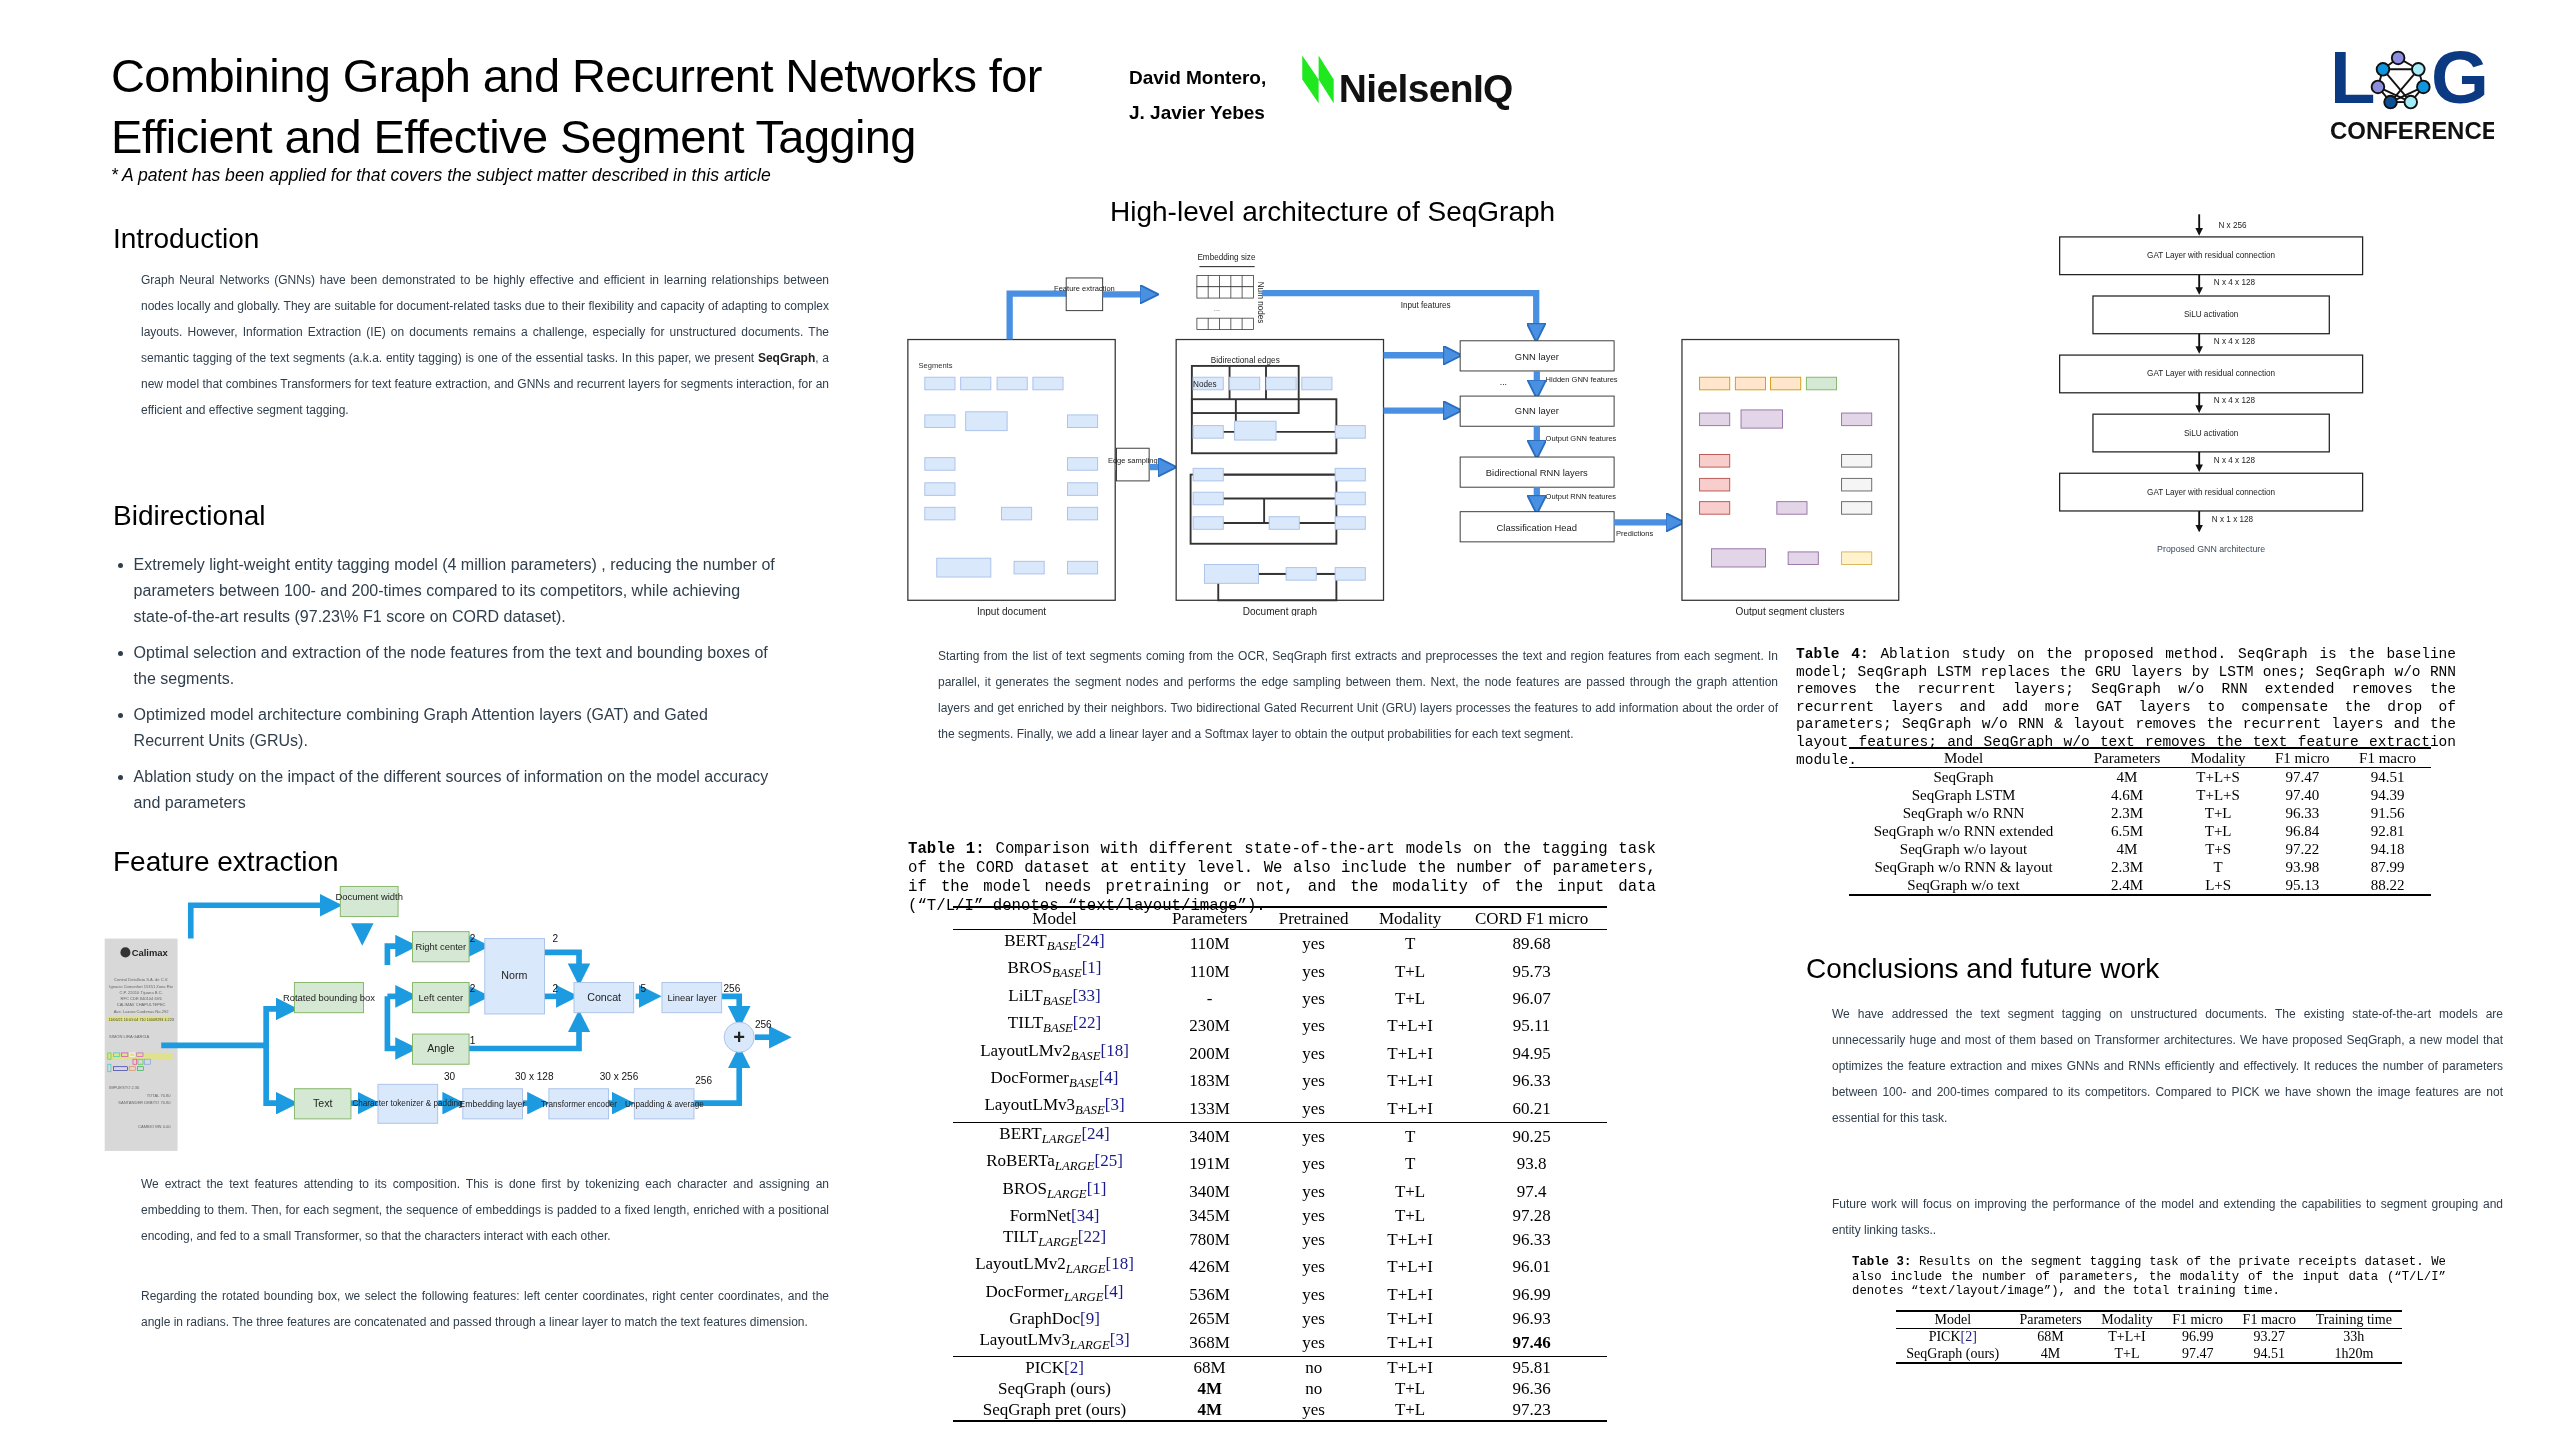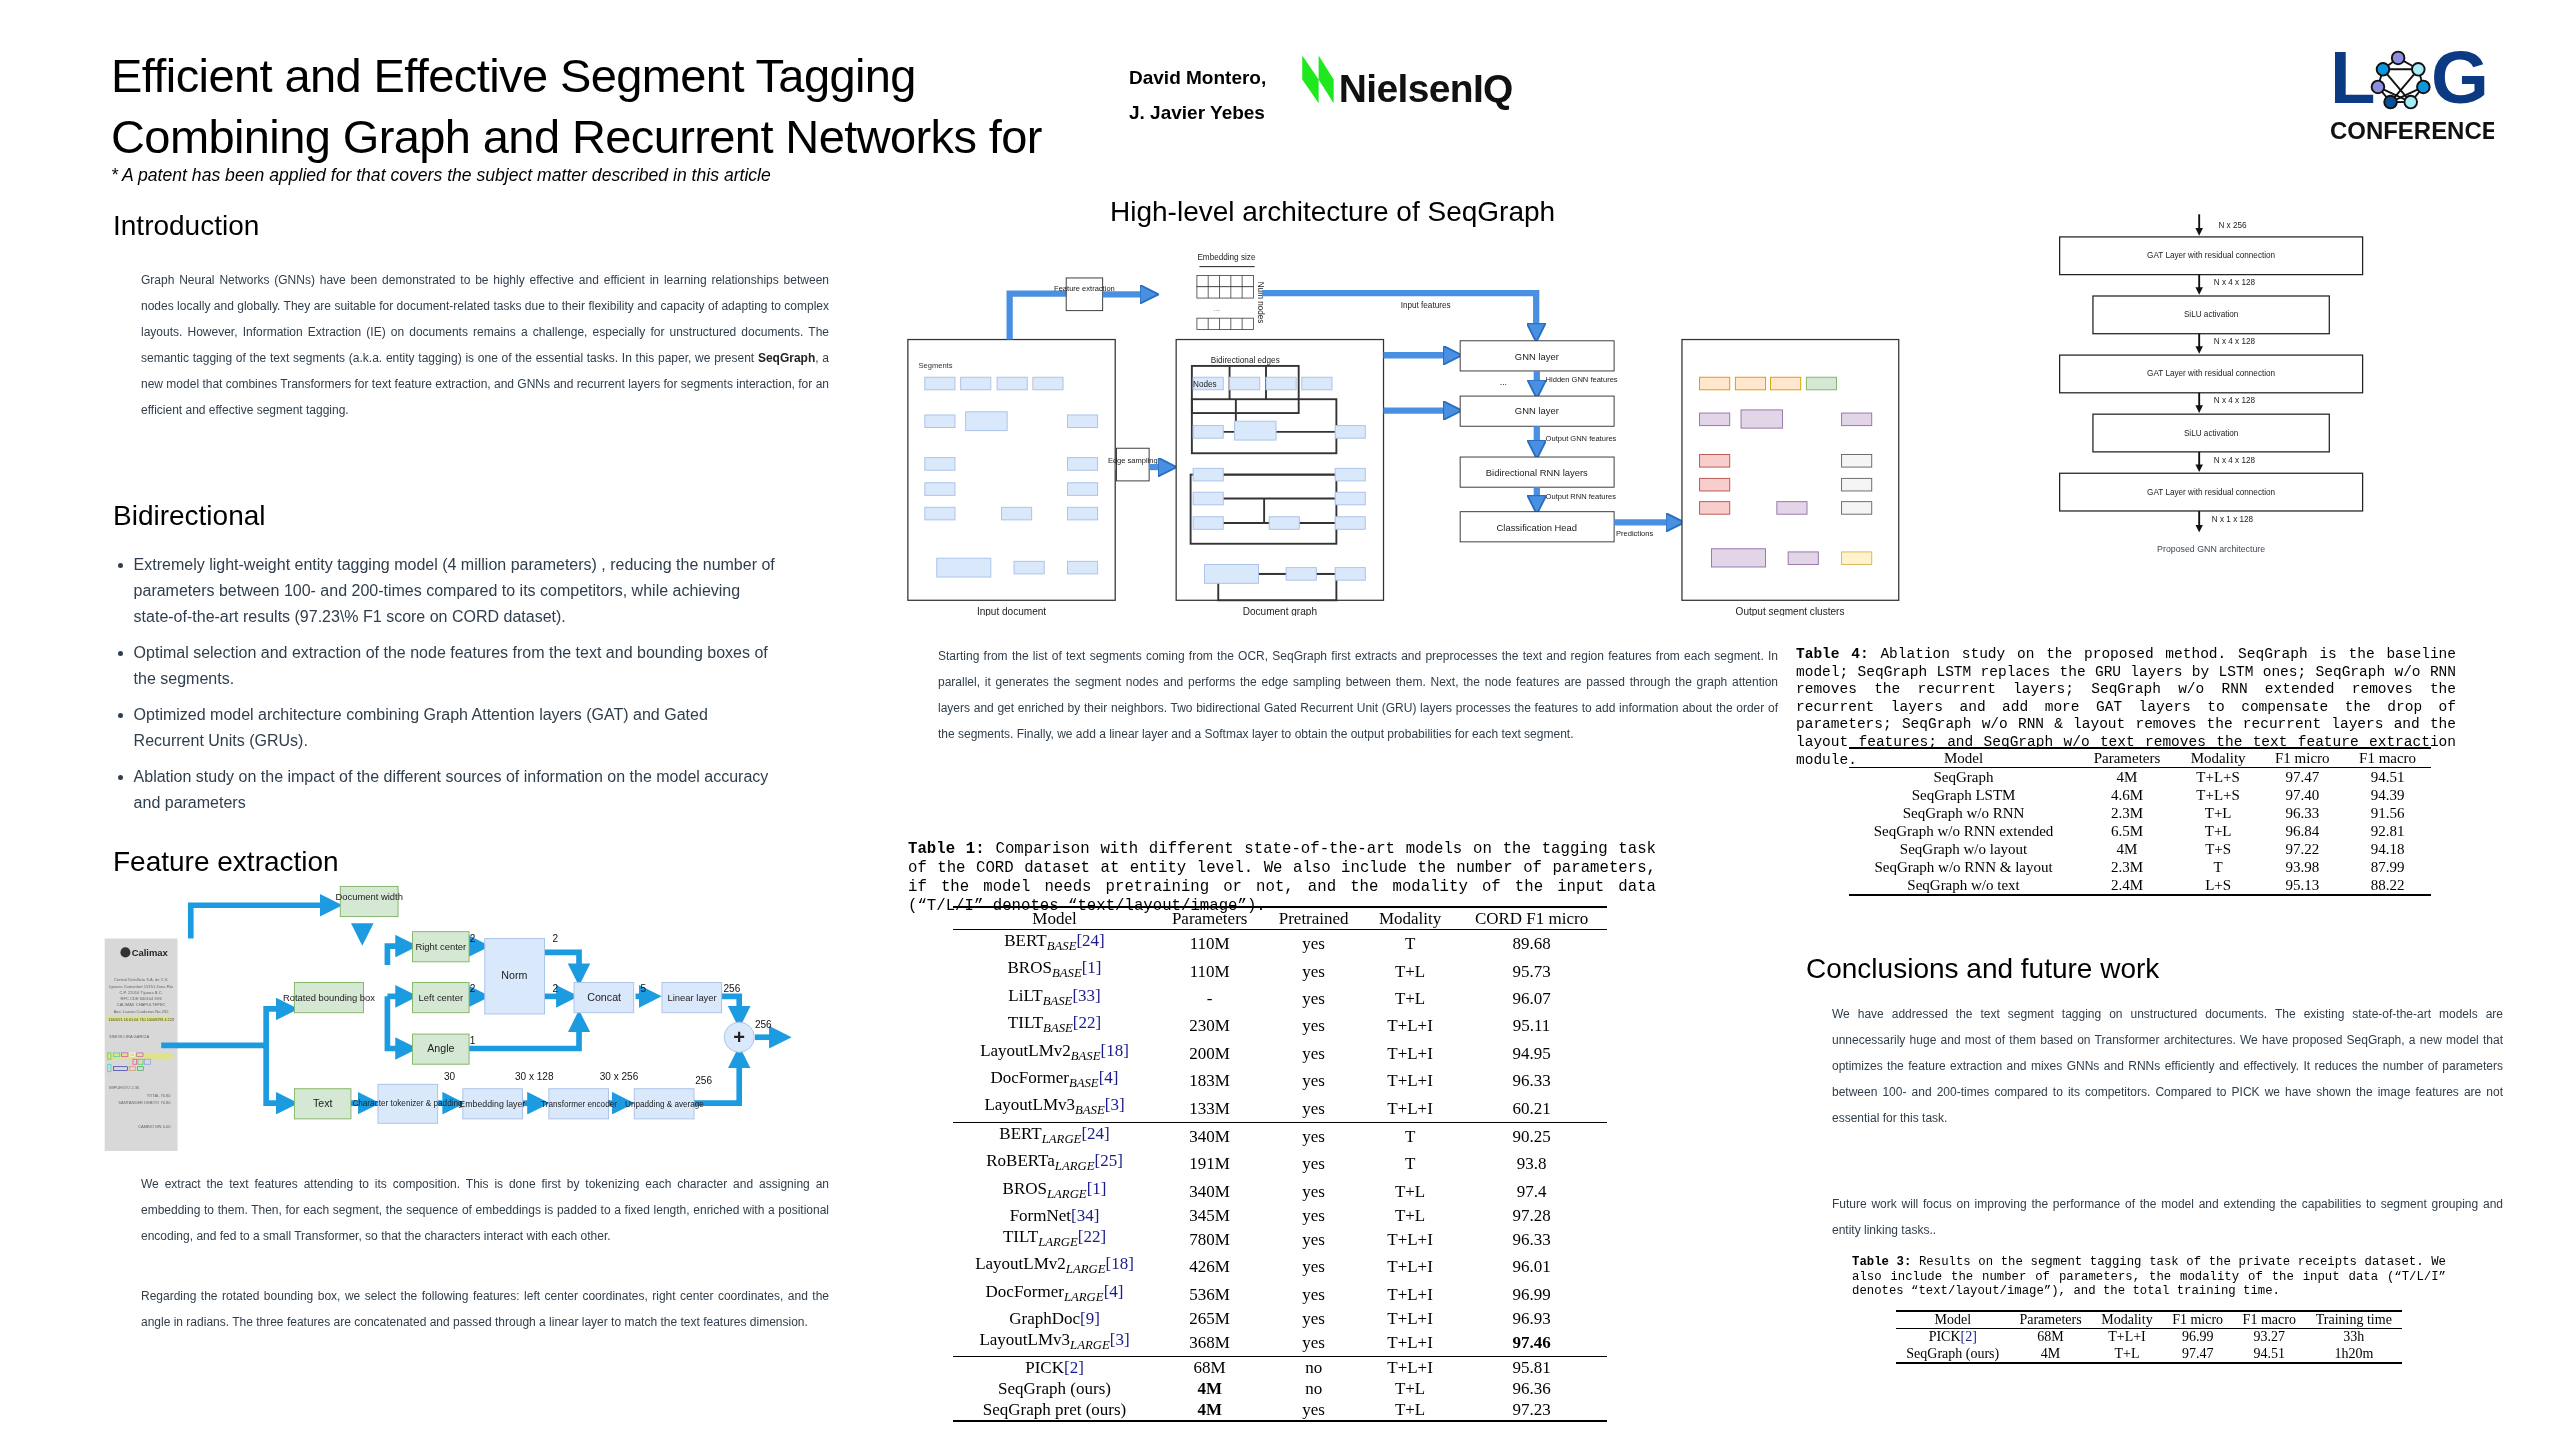--- a/index.html
+++ b/index.html
@@ -26,22 +26,22 @@
   .t3 td,.t3 th{font-size:14px;line-height:16.4px;}
   .topline{border-top:2.5px solid #000;}
   .midline{border-top:1.3px solid #000;}
   .botline{border-bottom:2.5px solid #000;}
   svg text{font-family:"Liberation Sans",sans-serif;}
 </style>
 </head>
 <body>
 
 <div class="abs title">
+  <div>Combining Graph and Recurrent Networks for</div>
   <div>Efficient and Effective Segment Tagging</div>
-  <div>Combining Graph and Recurrent Networks for</div>
 </div>
 <div class="abs patent">* A patent has been applied for that covers the subject matter described in this article</div>
 <div class="abs authors">
   <div>David Montero,</div>
   <div>J. Javier Yebes</div>
 </div>
 <div class="abs nlogo">
   <svg width="264" height="63" viewBox="0 0 420 100">
     <polygon points="2,4 28,42 28,80 2,42" fill="#1fe81f"></polygon>
     <polygon points="28,4 52,42 52,80 28,42" fill="#1fe81f"></polygon>
@@ -70,21 +70,21 @@
       <circle cx="76" cy="68" r="10" fill="#8e8ee0"></circle>
       <circle cx="148" cy="68" r="10" fill="#0e95e0"></circle>
       <circle cx="96" cy="92" r="10" fill="#0b4f95"></circle>
       <circle cx="128" cy="92" r="10" fill="#a6ecf6"></circle>
     </g>
     <text x="160" y="94" font-size="118" font-weight="bold" fill="#0b3a82">G</text>
     <text x="0" y="150" font-size="38" font-weight="bold" fill="#111">CONFERENCE</text>
   </svg>
 </div>
 
-<div class="abs h2" style="left:113px;top:210px;">Introduction</div>
+<div class="abs h2" style="left:113px;top:223px;">Introduction</div>
 <div class="abs body" style="left:111px;top:267px;width:688px;"><span>Graph Neural Networks (GNNs) have been demonstrated to be highly effective and efficient in learning relationships between nodes locally and globally. They are suitable for document-related tasks due to their flexibility and capacity of adapting to complex layouts. However, Information Extraction (IE) on documents remains a challenge, especially for unstructured documents. The semantic tagging of the text segments (a.k.a. entity tagging) is one of the essential tasks. In this paper, we present </span><b>SeqGraph</b><span>, a new model that combines Transformers for text feature extraction, and GNNs and recurrent layers for segments interaction, for an efficient and effective segment tagging.</span></div>
 
 <div class="abs h2" style="left:113px;top:500px;">Bidirectional</div>
 <div class="abs" style="left:111px;top:552px;width:667px;">
   <ul class="contrib">
     <li>Extremely light-weight entity tagging model (4 million parameters) , reducing the number of parameters between 100- and 200-times compared to its competitors, while achieving state-of-the-art results (97.23\% F1 score on CORD dataset).</li>
     <li>Optimal selection and extraction of the node features from the text and bounding boxes of the segments.</li>
     <li>Optimized model architecture combining Graph Attention layers (GAT) and Gated Recurrent Units (GRUs).</li>
     <li>Ablation study on the impact of the different sources of information on the model accuracy and parameters</li>
   </ul>

